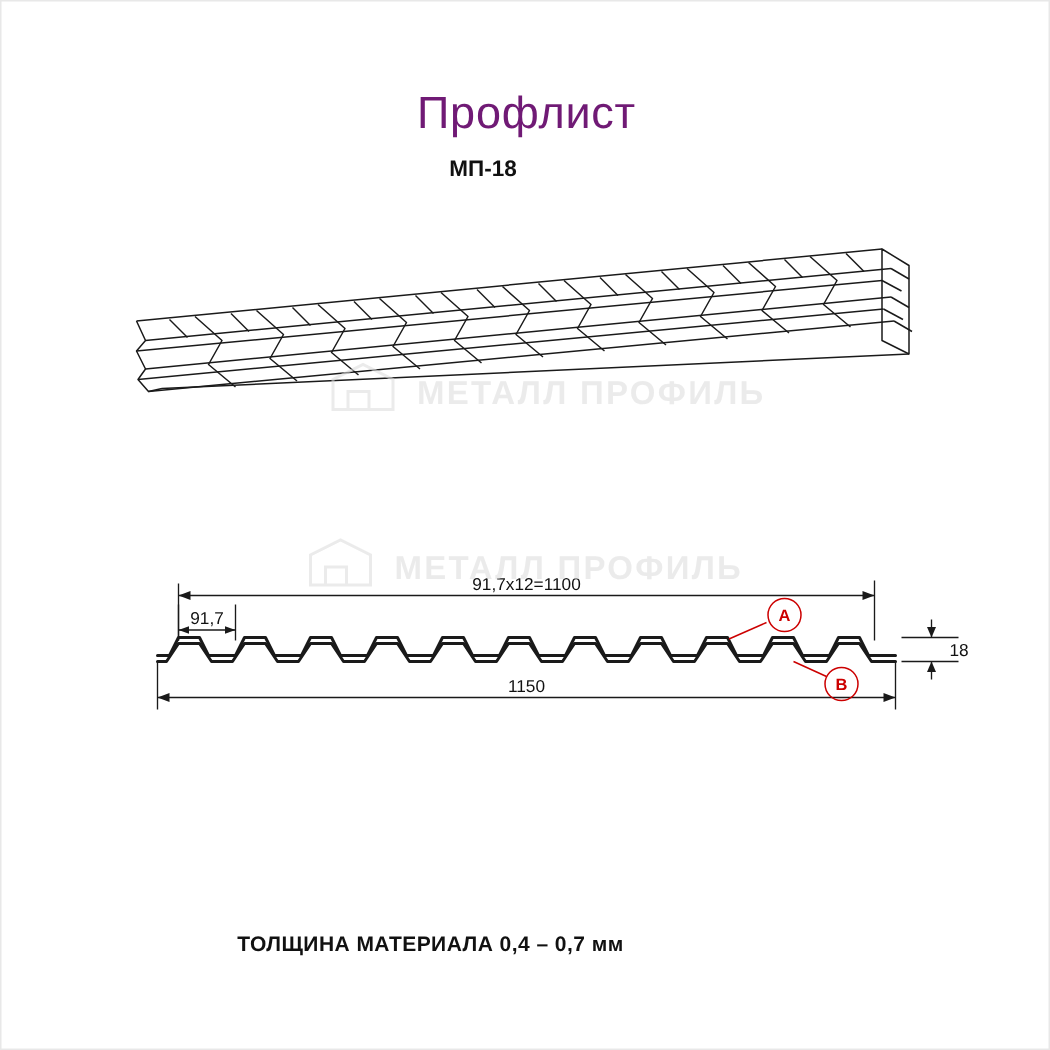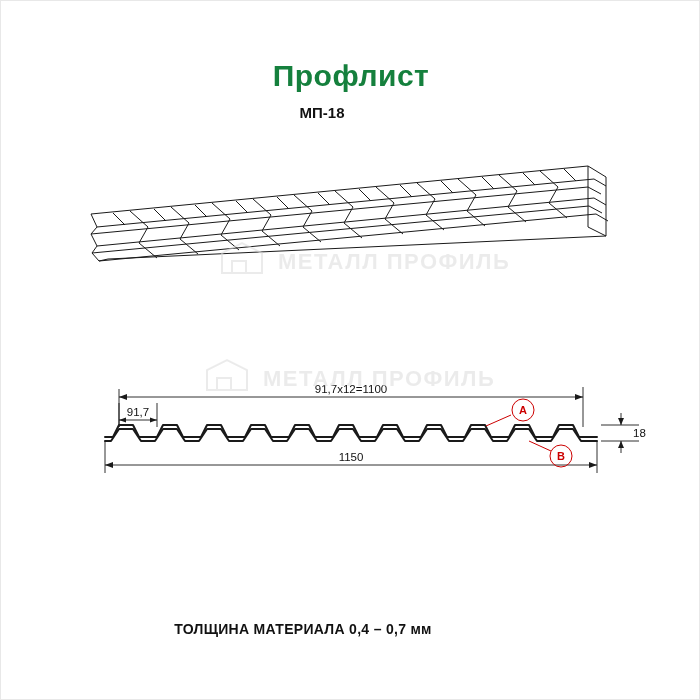--- a/index.html
+++ b/index.html
@@ -21,23 +21,23 @@
     border: 1px solid #e8e8e8;
     box-sizing: border-box;
   }
   .title {
     position: absolute;
     top: 58px;
     left: 0;
     width: 700px;
     text-align: center;
     font-size: 30px;
-    font-weight: bold;
+    font-weight: normal;
     letter-spacing: 0.5px;
-    color: #15803d;
+    color: #701a75;
   }
   .subtitle {
     position: absolute;
     top: 103px;
     left: 0;
     width: 642px;
     text-align: center;
     font-size: 15px;
     font-weight: bold;
     color: #111;
@@ -45,21 +45,20 @@
   .footnote {
     position: absolute;
     top: 620px;
     left: 0;
     width: 572px;
     text-align: center;
     font-size: 14px;
     font-weight: bold;
     letter-spacing: 0.3px;
     color: #111;
-    margin-left: 16px;
   }
   .iso-wrap {
     position: absolute;
     top: 140px;
     left: 60px;
     width: 590px;
     height: 160px;
   }
   .profile-wrap {
     position: absolute;

